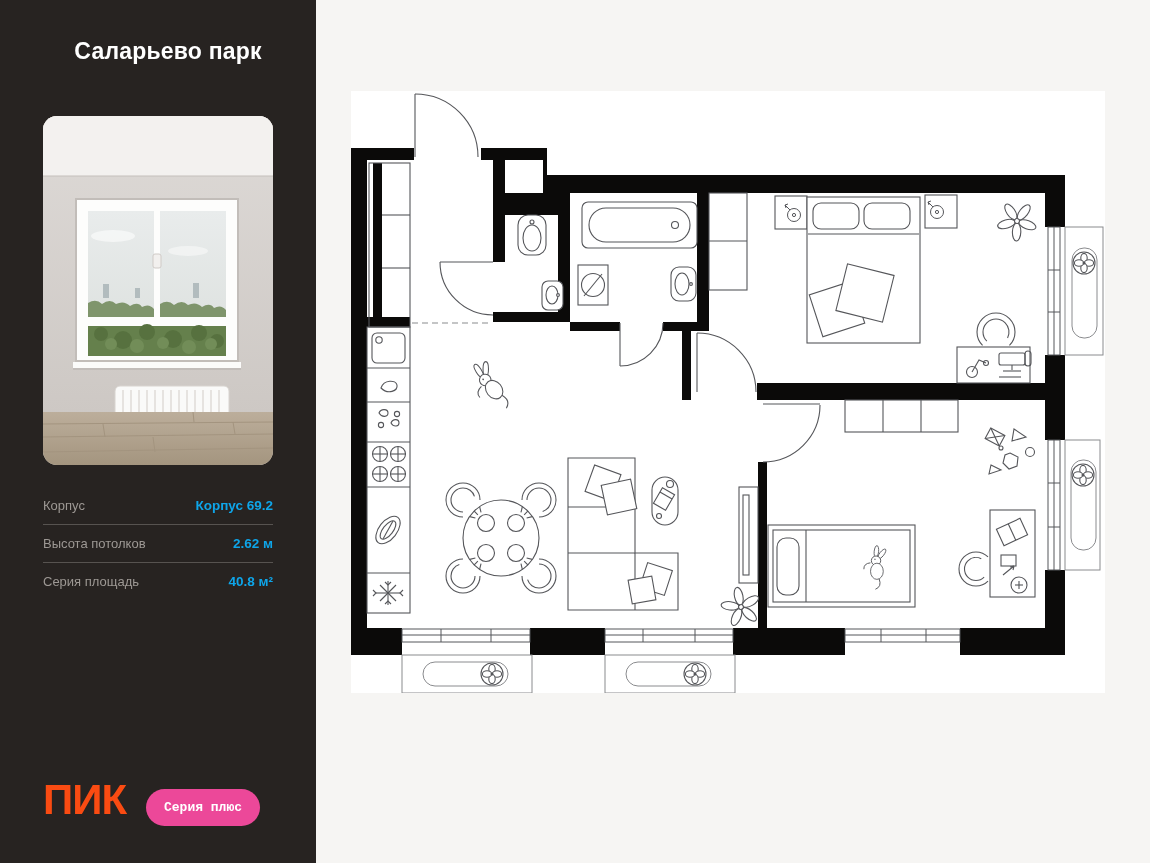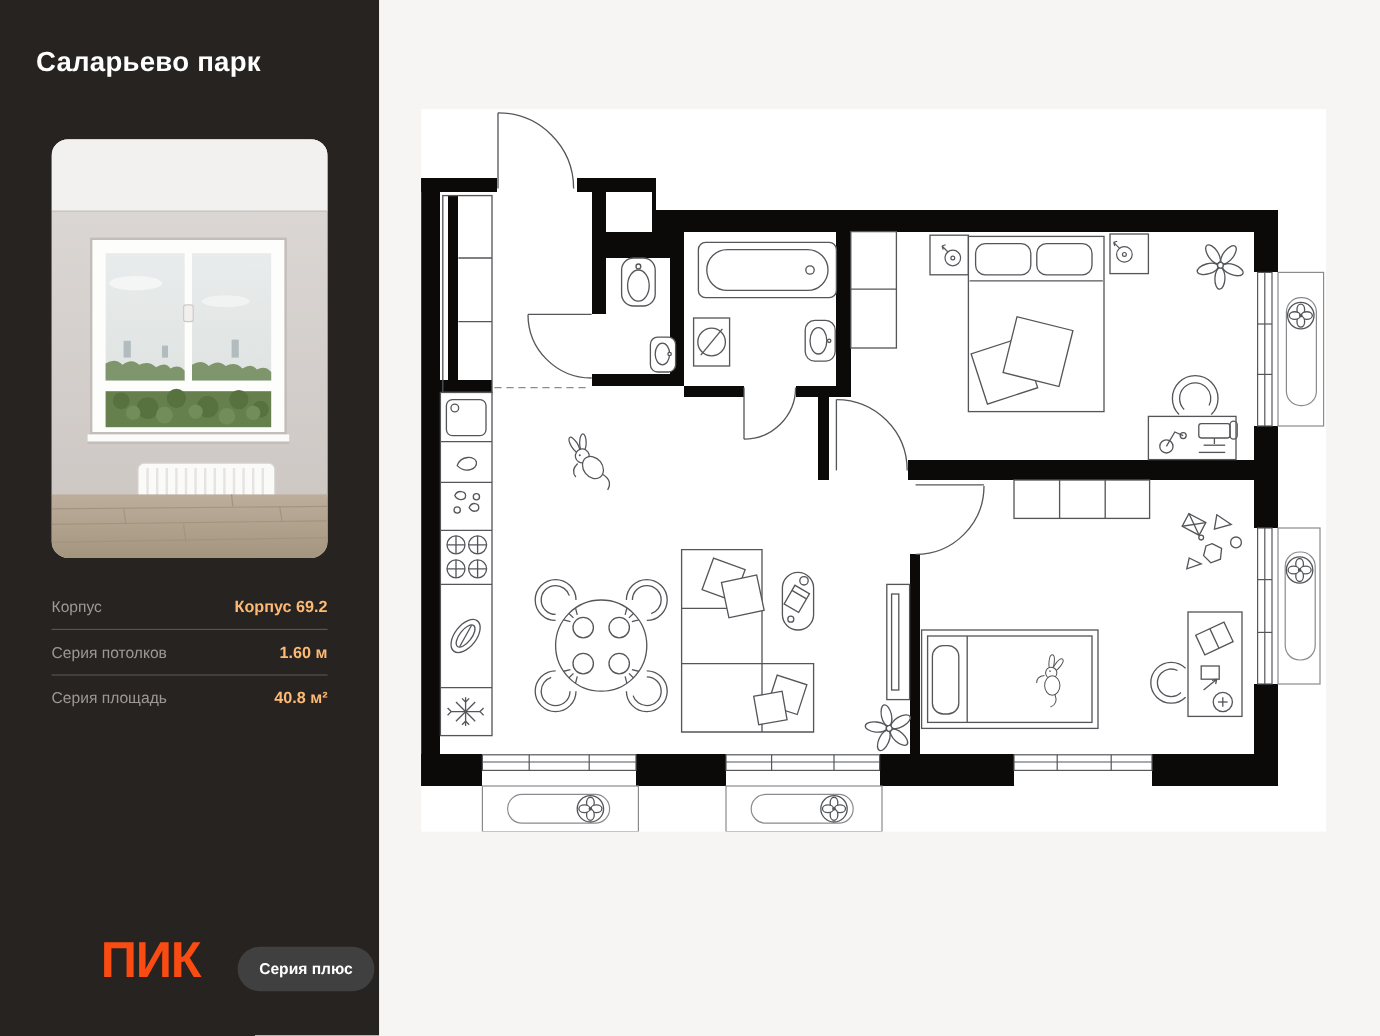--- a/index.html
+++ b/index.html
@@ -8,51 +8,51 @@
     background:#f6f5f3;
     font-family:"Liberation Sans","DejaVu Sans",sans-serif;
     -webkit-font-smoothing:antialiased;
   }
   
   .sidebar{
     position:absolute;left:0;top:0;width:316px;height:863px;
     background:#272321;
   }
   .sidebar-title{
-    position:absolute;left:30px;top:38px;width:250px;
-    color:#ffffff;font-size:23px;font-weight:700;letter-spacing:.2px;
+    position:absolute;left:43px;top:38px;width:250px;
+    color:#ffffff;font-size:23px;font-weight:700;letter-spacing:.2px;text-align:center;
   }
   .photo{
     position:absolute;left:43px;top:116px;width:230px;height:349px;
     border-radius:14px;overflow:hidden;background:#d9d5d2;
   }
   .photo svg{display:block;}
   .specs{
     position:absolute;left:43px;top:487px;width:230px;
   }
   .spec-row{
     display:flex;justify-content:space-between;align-items:baseline;
     padding:11px 0 11px 0;border-bottom:1px solid #575350;
   }
   .spec-row:last-child{border-bottom:none;}
   .spec-label{color:#9d9894;font-size:13px;}
-  .spec-value{color:#fdba74;font-size:13.5px;font-weight:700;text-align:right;}
+  .spec-value{color:#0ea5e9;font-size:13.5px;font-weight:700;text-align:right;}
   .brand{
-    position:absolute;left:43px;top:784px;width:230px;height:44px;margin-left:41px;
+    position:absolute;left:43px;top:784px;width:230px;height:44px;
   }
   .logo{
     position:absolute;left:0;top:-6px;
     color:#fa4b12;font-size:42px;font-weight:800;letter-spacing:-1px;line-height:44px;
   }
   .badge{
-    position:absolute;right:2px;top:5px;height:37px;
-    background:#404040;border-radius:19px;border:none;
+    position:absolute;right:13px;top:5px;height:37px;
+    background:#ec4899;border-radius:19px;border:none;
     color:#ffffff;font-size:13px;font-weight:700;
     padding:0 18px;line-height:37px;white-space:nowrap;
-    font-family:Liberation Sans, sans-serif;
+    font-family:Liberation Mono, monospace;
   }
   
   .main{position:absolute;left:316px;top:0;width:834px;height:863px;background:#f6f5f3;}
   .plan{
     position:absolute;left:35px;top:91px;width:754px;height:602px;background:#ffffff;
   }
   .plan svg{display:block;}
   .walls rect{shape-rendering:crispEdges;}
 </style>
 </head>
@@ -153,22 +153,22 @@
       </g>
     </svg>
   </div>
 
   <div class="specs">
     <div class="spec-row">
       <span class="spec-label">Корпус</span>
       <span class="spec-value">Корпус 69.2</span>
     </div>
     <div class="spec-row">
-      <span class="spec-label">Серия потолков</span>
-      <span class="spec-value">1.60 м</span>
+      <span class="spec-label">Высота потолков</span>
+      <span class="spec-value">2.62 м</span>
     </div>
     <div class="spec-row">
       <span class="spec-label">Серия площадь</span>
       <span class="spec-value">40.8 м²</span>
     </div>
   </div>
 
   <div class="brand">
     <div class="logo">ПИК</div>
     <button class="badge">Серия плюс</button>

